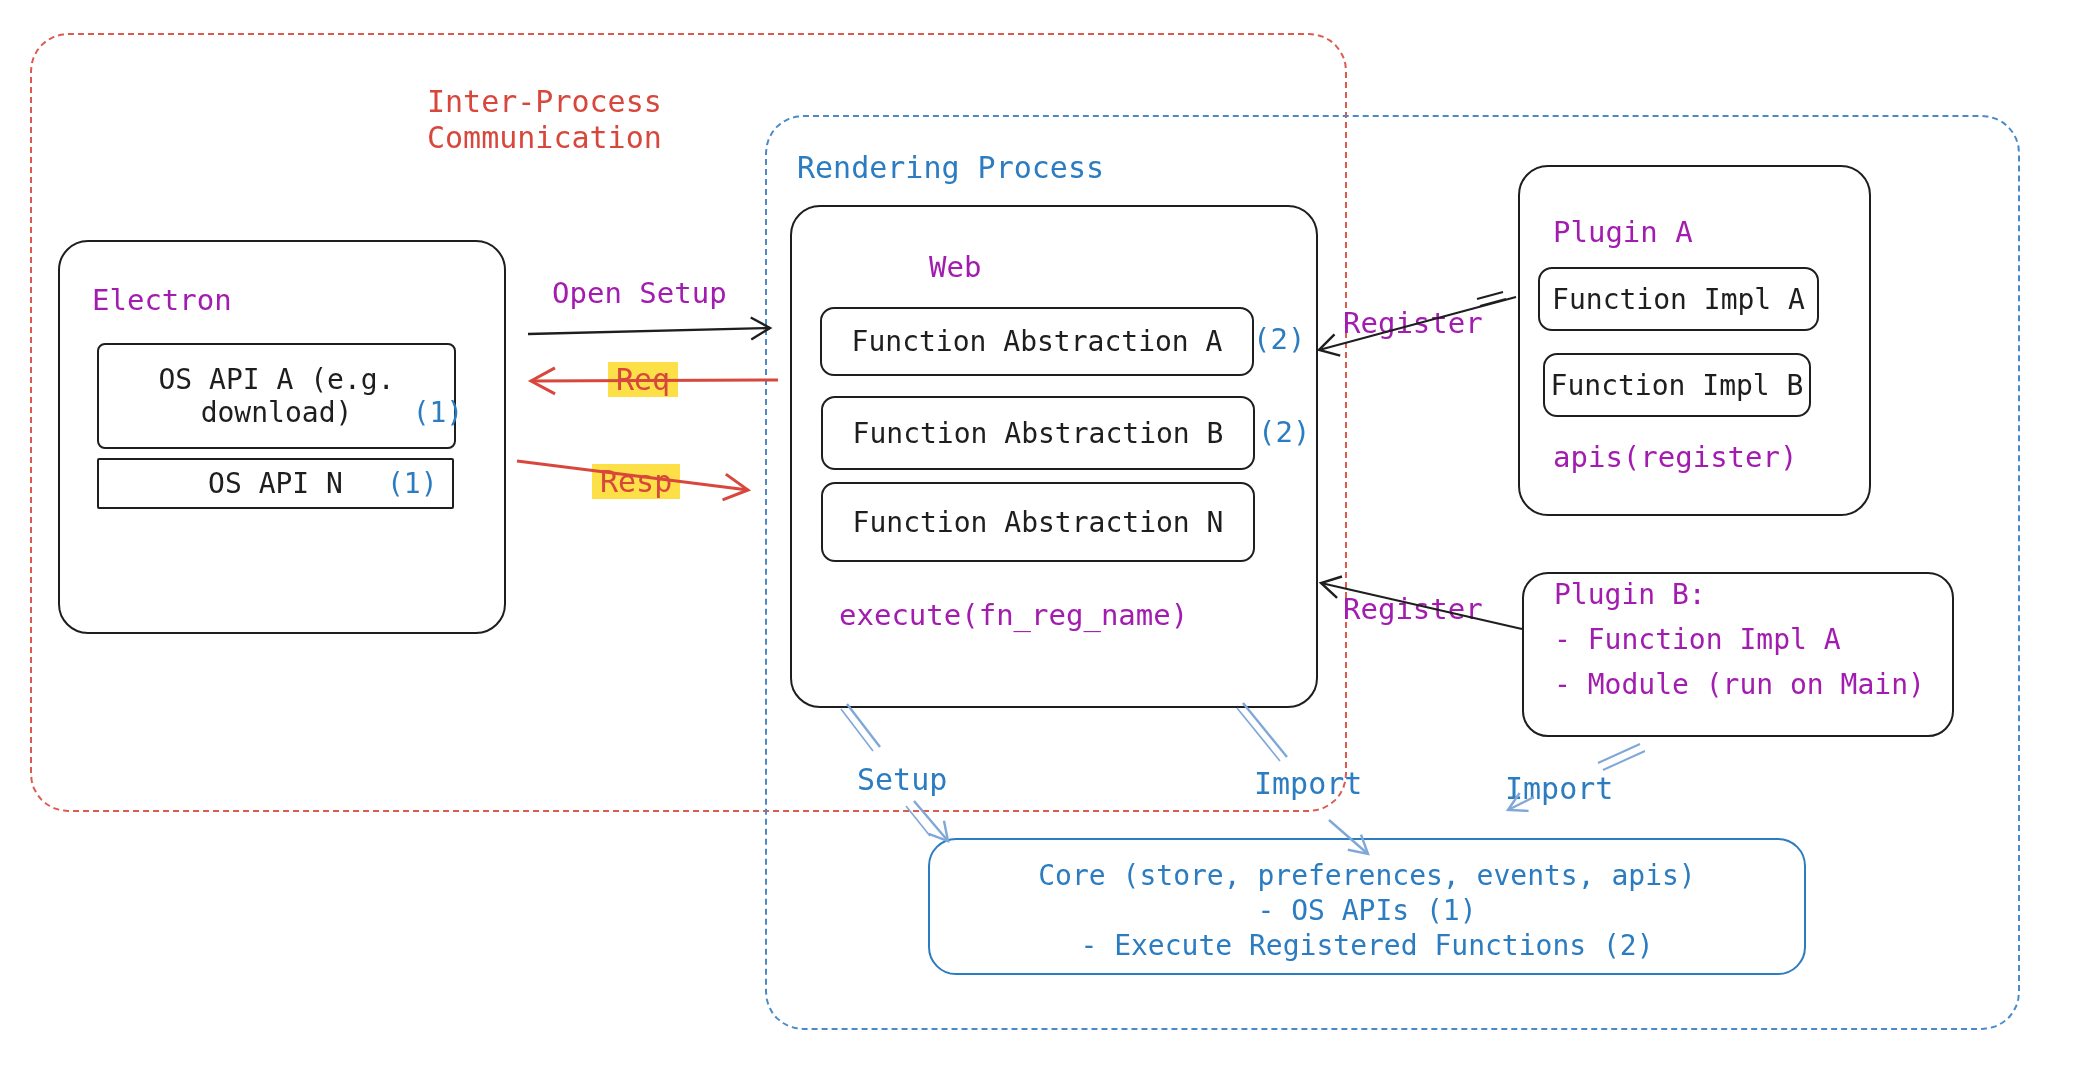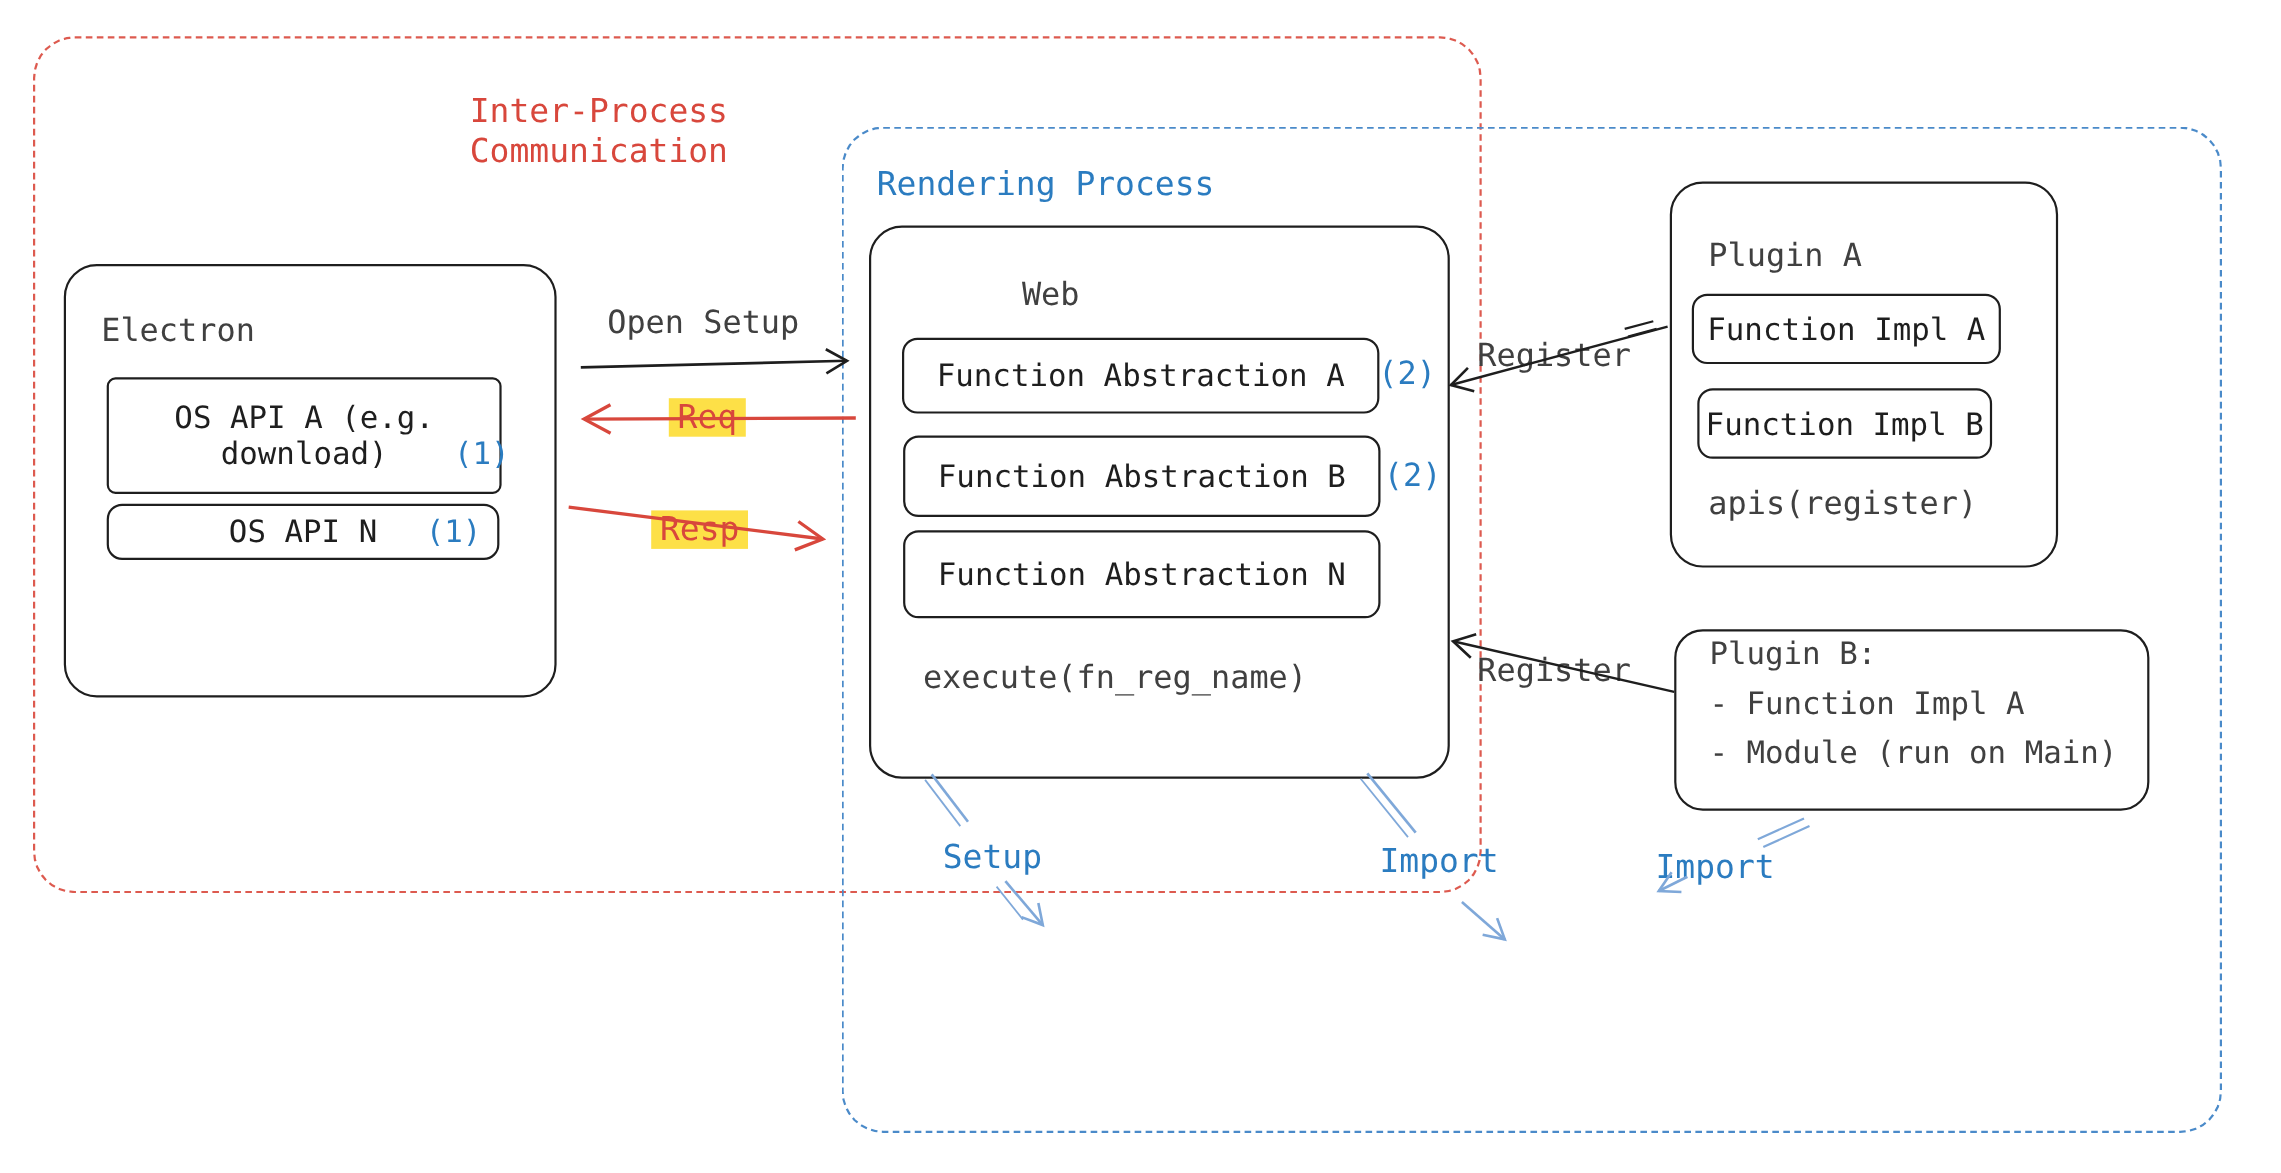--- a/index.html
+++ b/index.html
@@ -15,21 +15,21 @@
   .group-box{position:absolute;border-radius:38px;background:transparent;}
   .ipc{border:2.5px dashed #dd5a4f;}
   .rp{border:2.5px dashed #4a8ac9;}
   
   .node{position:absolute;background:#ffffff;border:2.2px solid #1e1e1e;border-radius:30px;}
   .subnode{position:absolute;background:#ffffff;border:2px solid #1e1e1e;border-radius:14px;
            display:flex;align-items:center;justify-content:center;font-size:28px;}
   .core{position:absolute;background:#ffffff;border:2px solid #2b7cc0;border-radius:28px;
         color:#2b7cc0;text-align:center;font-size:28px;line-height:35px;padding-top:18px;box-sizing:border-box;}
   .label{position:absolute;white-space:pre;}
-  .t-black{color:#404040;}
+  .t-black{color:#a21caf;}
   .t-red{color:#d8473c;}
   .t-blue{color:#2b7cc0;}
   .badge{color:#2b7cc0;}
   .onln{background:#fde047;padding:0 8px;}
   svg.overlay{position:absolute;left:0;top:0;width:2074px;height:1066px;pointer-events:none;}
 </style>
 </head>
 <body>
 
 <div class="canvas">
@@ -44,21 +44,21 @@
   <div class="label t-black" style="left:92px;top:283px;font-size:29px;">Electron</div>
 
   <div class="subnode" style="left:97px;top:343px;width:355px;height:102px;border-radius:8px;flex-direction:column;line-height:33px;">
     <span>OS API A (e.g.</span>
     <span style="position:relative;">
       <span>download)</span>
       <span class="badge" style="position:absolute;left:212px;top:0;">(1)</span>
     </span>
   </div>
 
-  <div class="subnode" style="left:97px;top:458px;width:353px;height:47px;border-radius:14px;">
+  <div class="subnode" style="left:97px;top:458px;width:353px;height:47px;border-radius:2px;">
     <span>OS API N</span>
     <span class="badge" style="position:absolute;left:288px;">(1)</span>
   </div>
 
   <div class="node" style="left:790px;top:205px;width:524px;height:499px;"></div>
   <div class="label t-black" style="left:929px;top:250px;font-size:29px;">Web</div>
 
   <div class="subnode" style="left:820px;top:307px;width:430px;height:65px;">Function Abstraction A</div>
   <div class="label badge" style="left:1253px;top:322px;font-size:29px;">(2)</div>
 
@@ -71,20 +71,21 @@
 
   <div class="node" style="left:1518px;top:165px;width:349px;height:347px;"></div>
   <div class="label t-black" style="left:1553px;top:215px;font-size:29px;">Plugin A</div>
   <div class="subnode" style="left:1538px;top:267px;width:277px;height:60px;">Function Impl A</div>
   <div class="subnode" style="left:1543px;top:353px;width:264px;height:60px;">Function Impl B</div>
   <div class="label t-black" style="left:1553px;top:440px;font-size:29px;">apis(register)</div>
 
   <div class="node" style="left:1522px;top:572px;width:428px;height:161px;border-radius:26px;"></div>
   <div class="label t-black" style="left:1554px;top:572px;font-size:28px;line-height:45px;"><span>Plugin B:</span><br><span>- Function Impl A</span><br><span>- Module (run on Main)</span></div>
 
+  <div class="core" style="left:928px;top:838px;width:878px;height:137px;"><span>Core (store, preferences, events, apis)</span><br><span>- OS APIs (1)</span><br><span>- Execute Registered Functions (2)</span></div>
 
   <div class="label t-black" style="left:552px;top:276px;font-size:29px;">Open Setup</div>
   <div class="label t-red onln" style="left:608px;top:362px;font-size:30px;">Req</div>
   <div class="label t-red onln" style="left:592px;top:464px;font-size:30px;">Resp</div>
   <div class="label t-black" style="left:1343px;top:306px;font-size:29px;">Register</div>
   <div class="label t-black" style="left:1343px;top:592px;font-size:29px;">Register</div>
   <div class="label t-blue" style="left:857px;top:762px;font-size:30px;">Setup</div>
   <div class="label t-blue" style="left:1254px;top:766px;font-size:30px;">Import</div>
   <div class="label t-blue" style="left:1505px;top:771px;font-size:30px;">Import</div>
 

